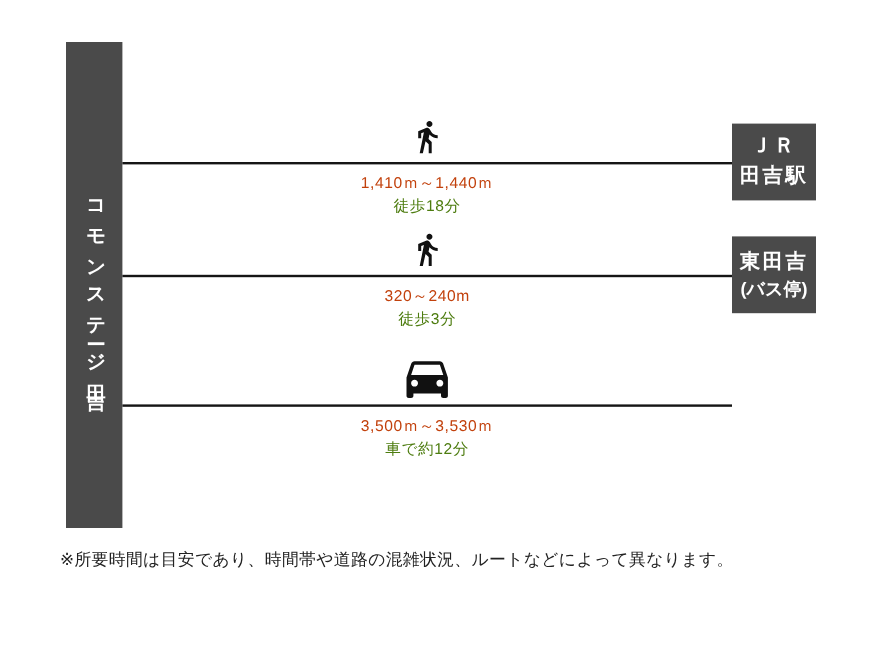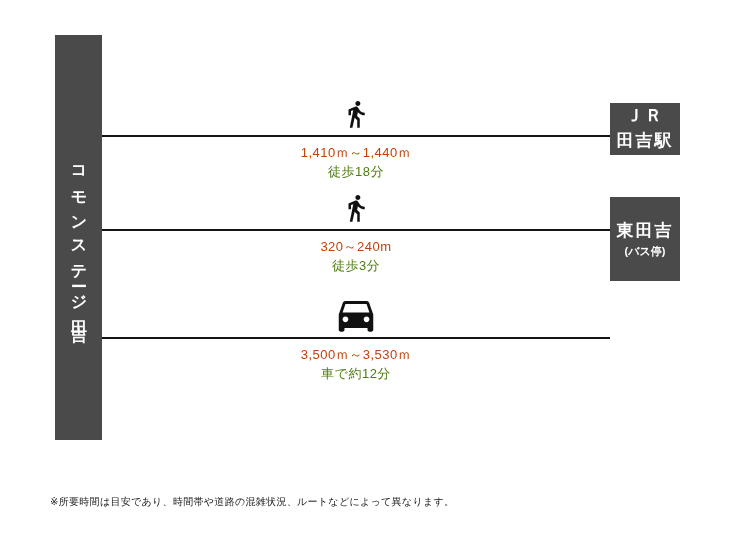--- a/index.html
+++ b/index.html
@@ -38,29 +38,29 @@
     position:absolute; top:28px; left:0; width:100%; text-align:center;
     font-size:13px; color:#4d7c0f; letter-spacing:0.5px;
   }
 
   
   .dest {
     position:absolute; left:610px; width:70px; background:#4a4a4a; color:#ffffff;
     display:flex; flex-direction:column; align-items:center; justify-content:center;
     font-weight:bold; text-align:center;
   }
-  .dest-0 { top:103px; height:52px;text-align:center; }
-  .dest-1 { top:197px; height:84px; }
+  .dest-0 { top:103px; height:64px;text-align:center; }
+  .dest-1 { top:197px; height:64px; }
   .dest-2 { top:303px; height:68px; }
   .dest-line1, .dest-line2 { font-size:17px; line-height:1.45; letter-spacing:2px; }
-  .dest-1 .dest-line2 { font-size:11px; letter-spacing:0; line-height:1.4; }
+  .dest-1 .dest-line2 { font-size:15px; letter-spacing:0; line-height:1.4; }
 
   
   .notes { position:absolute; left:50px; top:456px; color:#222222; }
-  .note { font-size:10px; line-height:20px; letter-spacing:0.3px;margin-top:36px; }
+  .note { font-size:14px; line-height:20px; letter-spacing:0.3px; }
 </style>
 </head>
 <body>
 
 <div class="canvas">
 
   <div class="origin-box">
     <div class="origin-label">コモンステージ田吉</div>
   </div>
 

